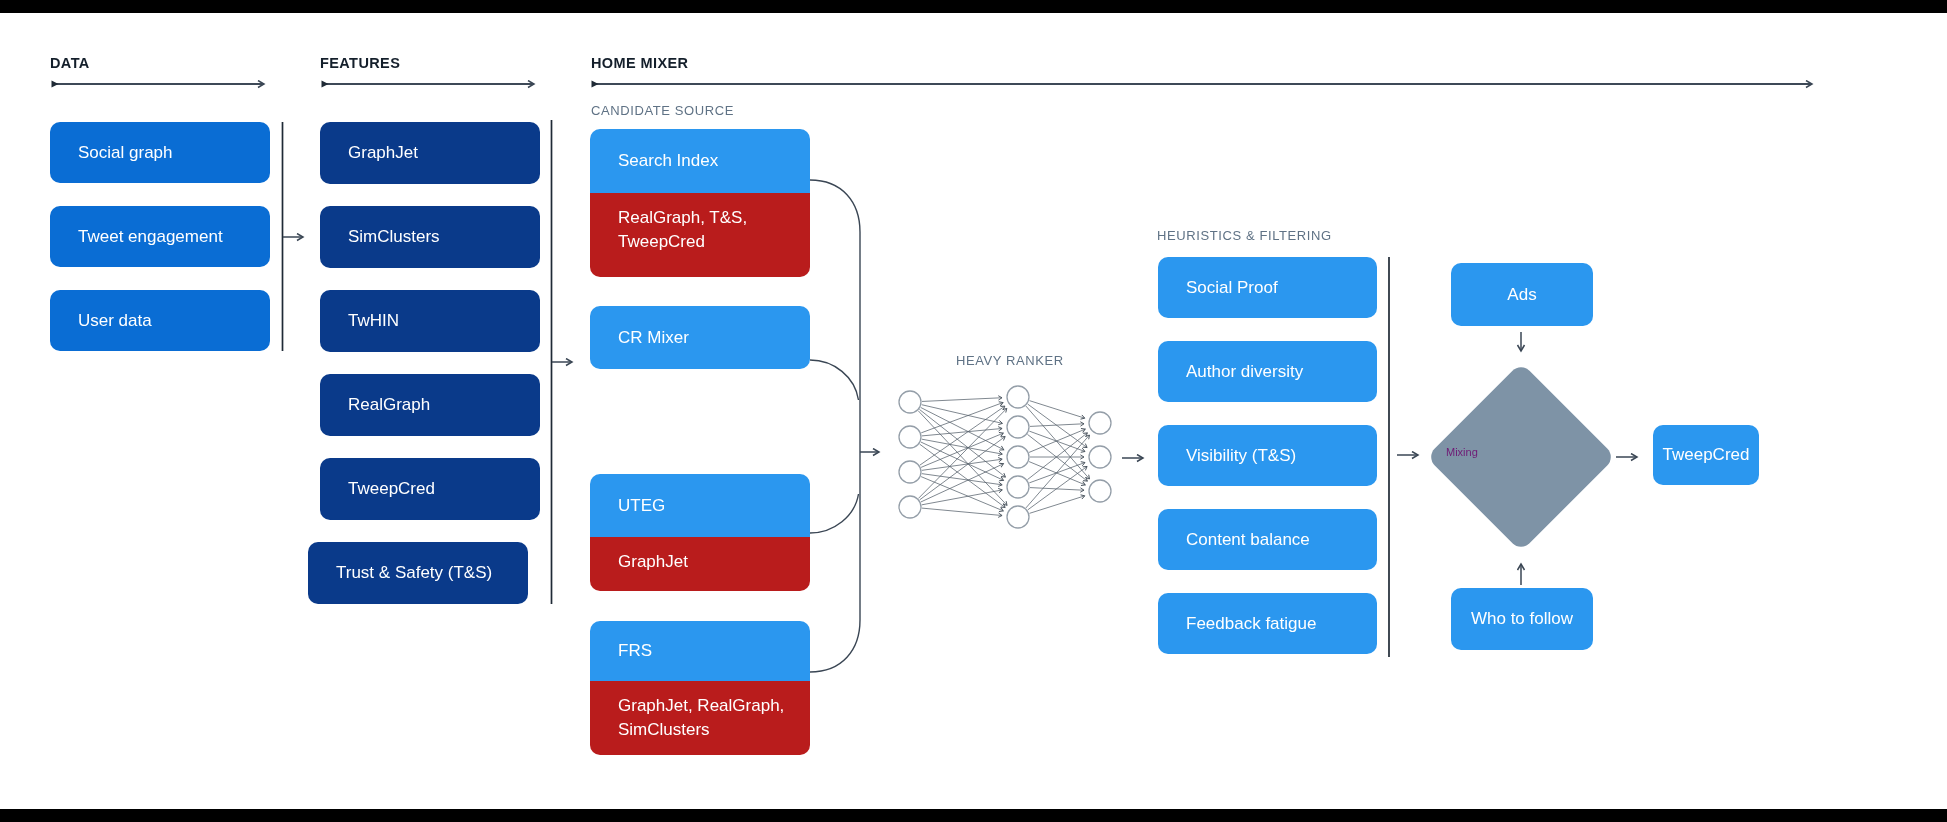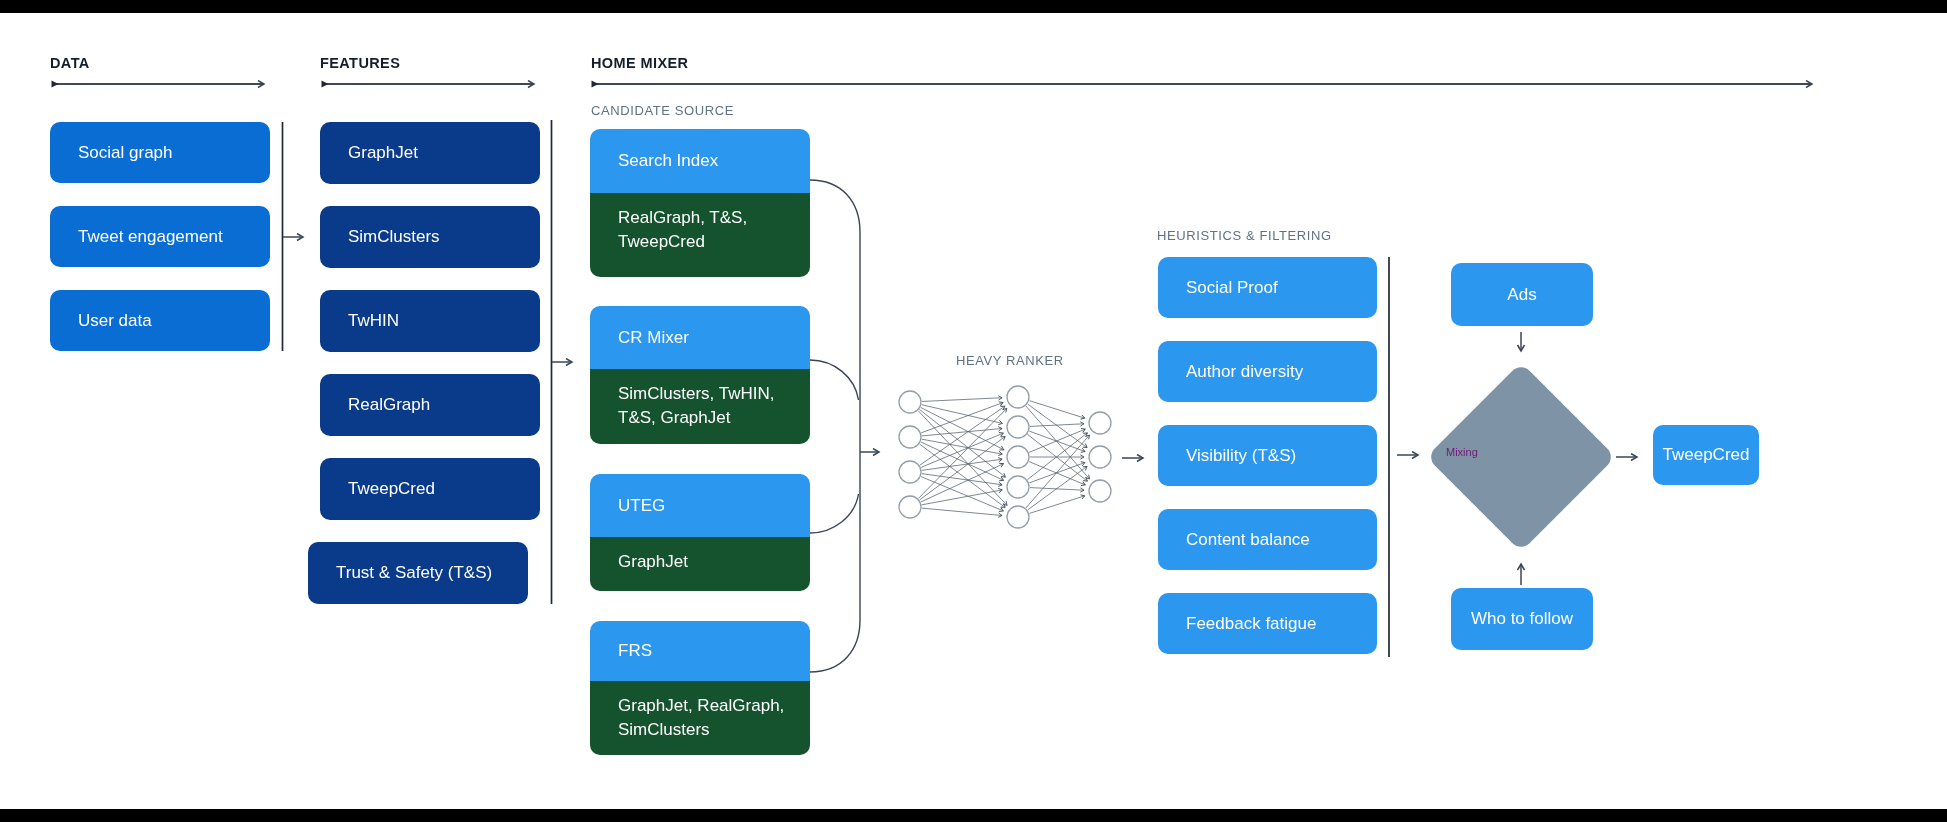--- a/index.html
+++ b/index.html
@@ -11,21 +11,21 @@
   .wires{position:absolute;left:0;top:0;}
   .hdr{position:absolute;font-size:14.5px;font-weight:bold;letter-spacing:.4px;color:#141F2B;}
   .sublabel{position:absolute;font-size:13px;letter-spacing:.6px;color:#5F7285;}
   .node{position:absolute;border-radius:10px;color:#fff;font-size:17px;
         display:flex;align-items:center;padding-left:28px;box-sizing:border-box;}
   .node.navy{background:#0A3A8A;}
   .node.blue{background:#0A6DD4;}
   .node.bright{background:#2B97EF;}
   .cand{position:absolute;width:220px;border-radius:10px;overflow:hidden;color:#fff;font-size:17px;}
   .cand .main{background:#2B97EF;display:flex;align-items:center;padding-left:28px;box-sizing:border-box;}
-  .cand .sub{background:#14532d;padding:13px 24px 0 28px;box-sizing:border-box;line-height:24px;}
+  .cand .sub{background:#b91c1c;padding:13px 24px 0 28px;box-sizing:border-box;line-height:24px;}
   .center{justify-content:center;padding-left:0;}
   .mix-label{position:absolute;left:1446px;top:446px;width:150px;
              color:#701a75;font-size:11px;}
 </style>
 </head>
 <body>
 
 <div class="canvas">
 
   <div class="bar top"></div>
@@ -145,21 +145,20 @@
   <div class="node navy" style="left:320px;top:374px;width:220px;height:62px;">RealGraph</div>
   <div class="node navy" style="left:320px;top:458px;width:220px;height:62px;">TweepCred</div>
   <div class="node navy" style="left:308px;top:542px;width:220px;height:62px;">Trust &amp; Safety (T&amp;S)</div>
 
   <div class="cand" style="left:590px;top:129px;">
     <div class="main" style="height:64px;">Search Index</div>
     <div class="sub" style="height:84px;">RealGraph, T&amp;S, TweepCred</div>
   </div>
   <div class="cand" style="left:590px;top:306px;">
     <div class="main" style="height:63px;">CR Mixer</div>
-    <div class="sub" style="height:75px;">SimClusters, TwHIN, T&amp;S, GraphJet</div>
   </div>
   <div class="cand" style="left:590px;top:474px;">
     <div class="main" style="height:63px;">UTEG</div>
     <div class="sub" style="height:54px;">GraphJet</div>
   </div>
   <div class="cand" style="left:590px;top:612px;margin-top:9px;">
     <div class="main" style="height:60px;">FRS</div>
     <div class="sub" style="height:74px;">GraphJet, RealGraph, SimClusters</div>
   </div>
 

